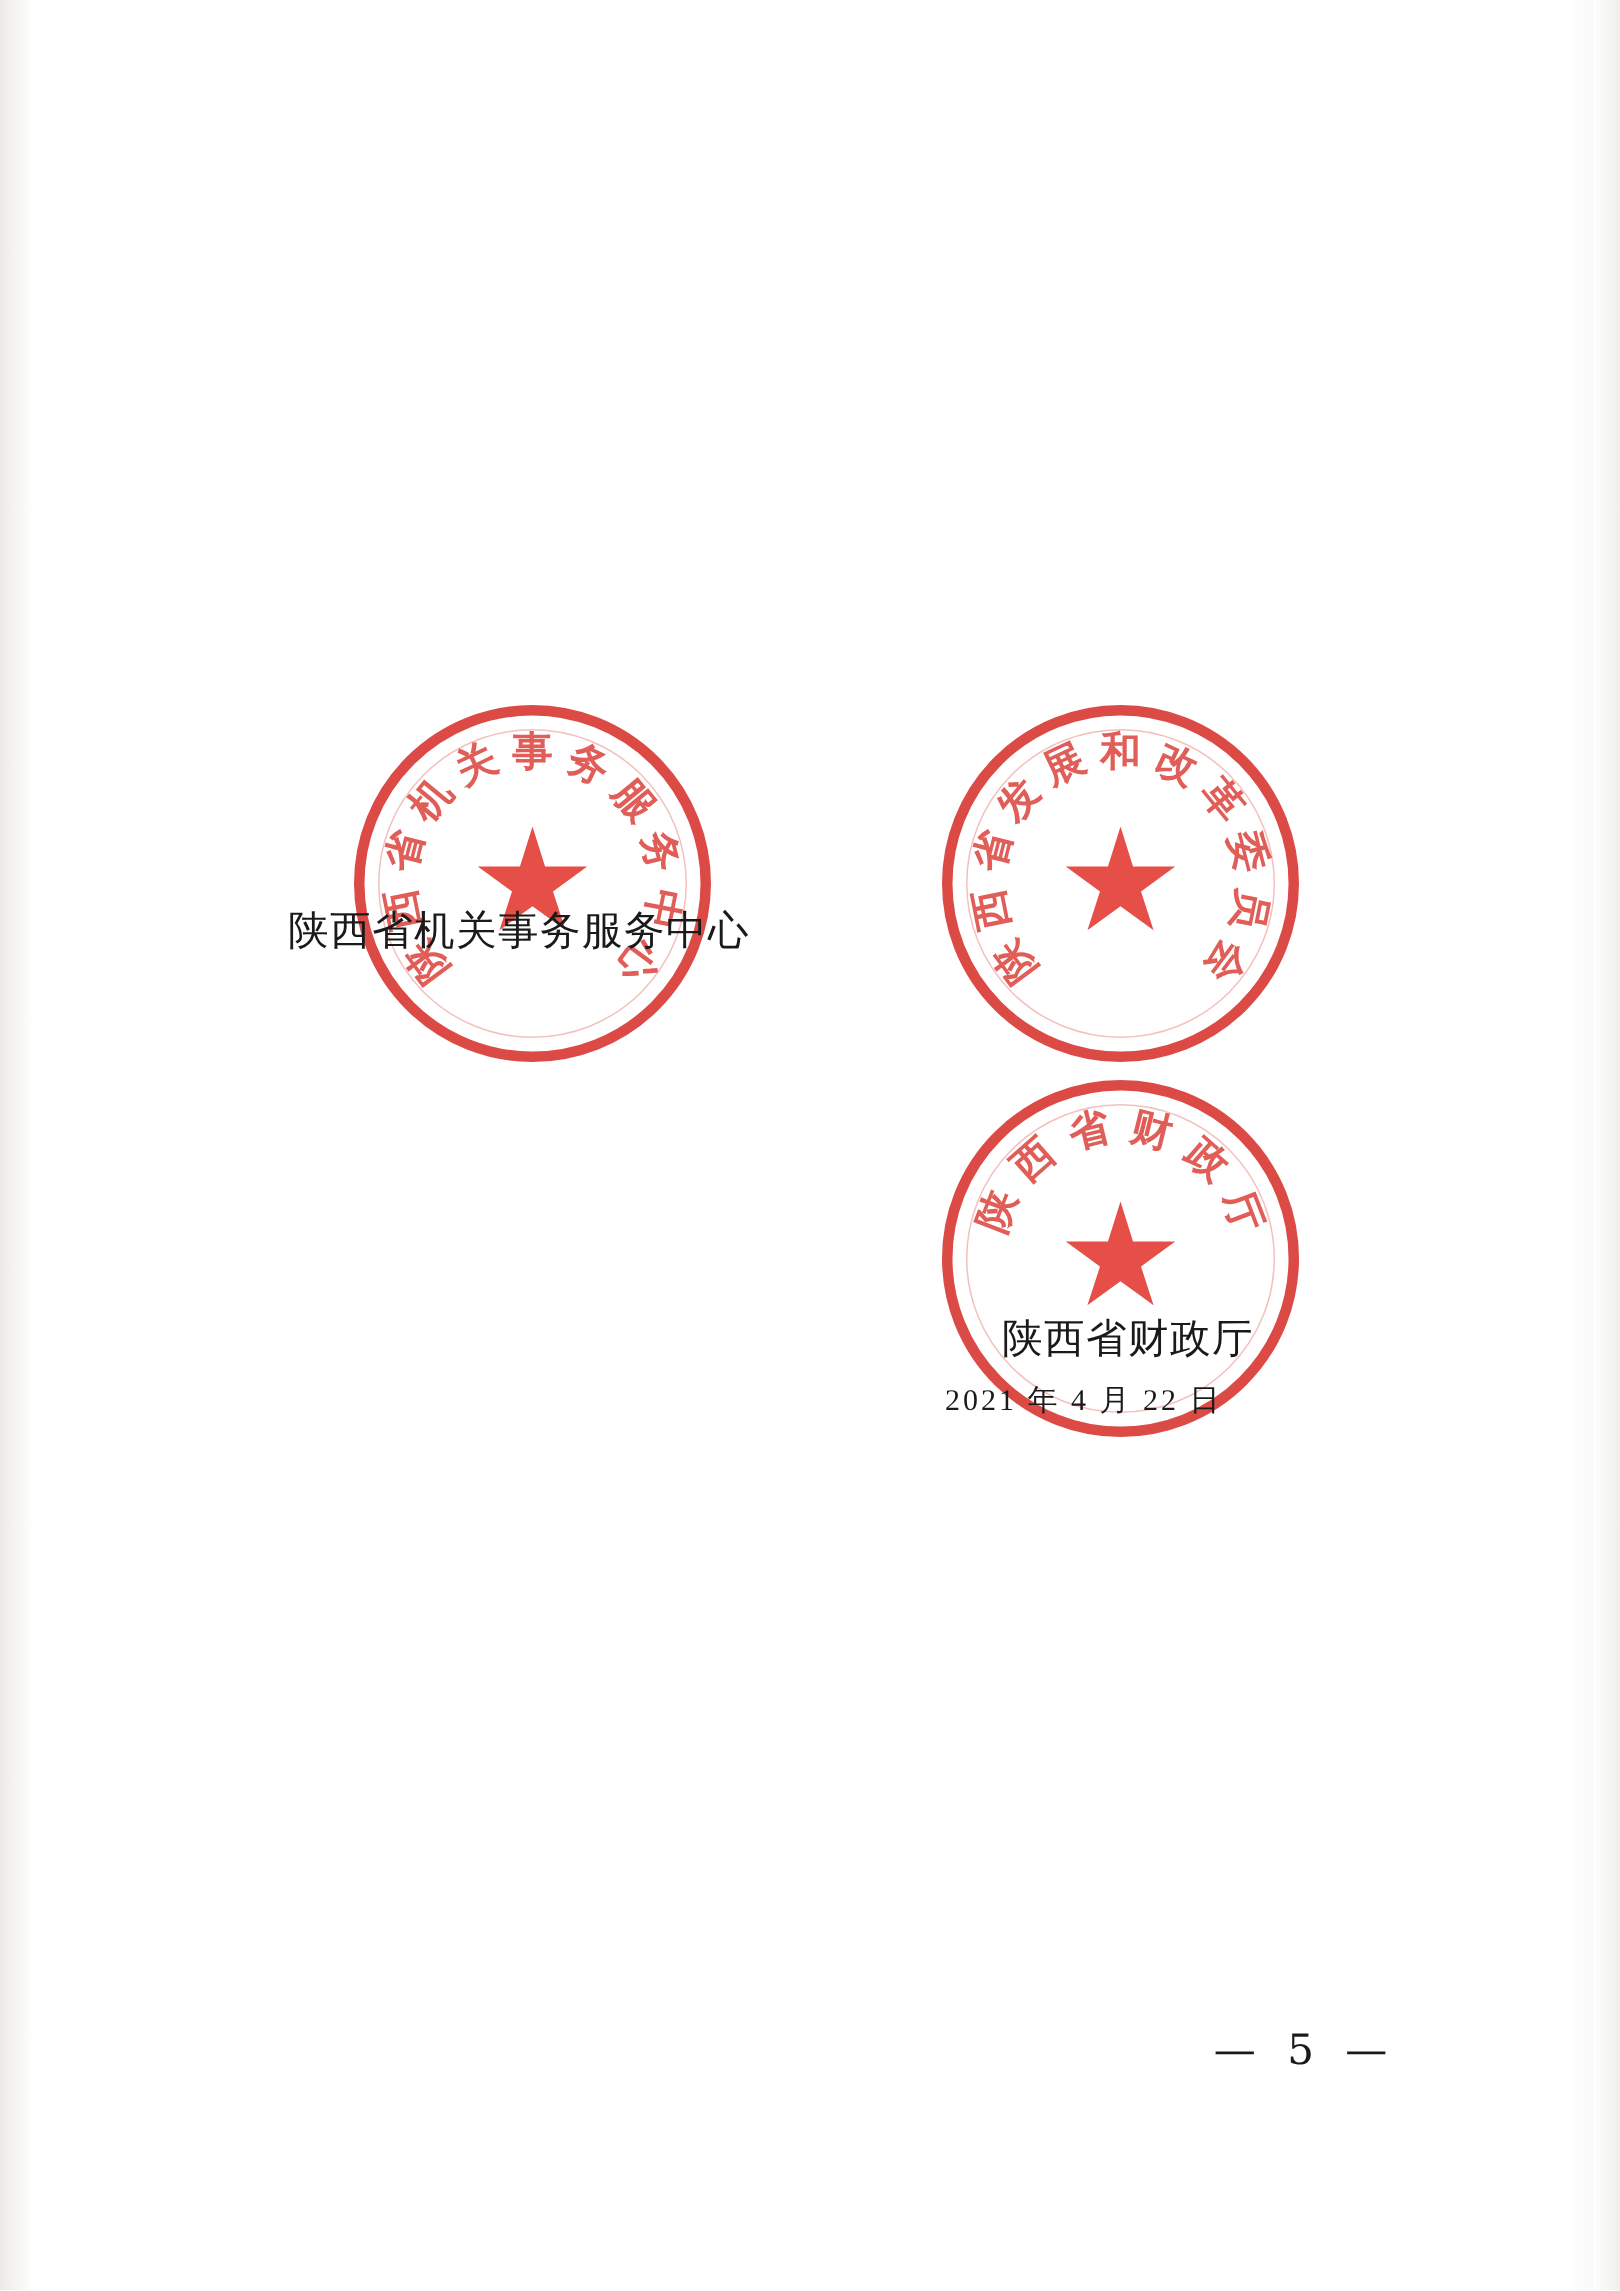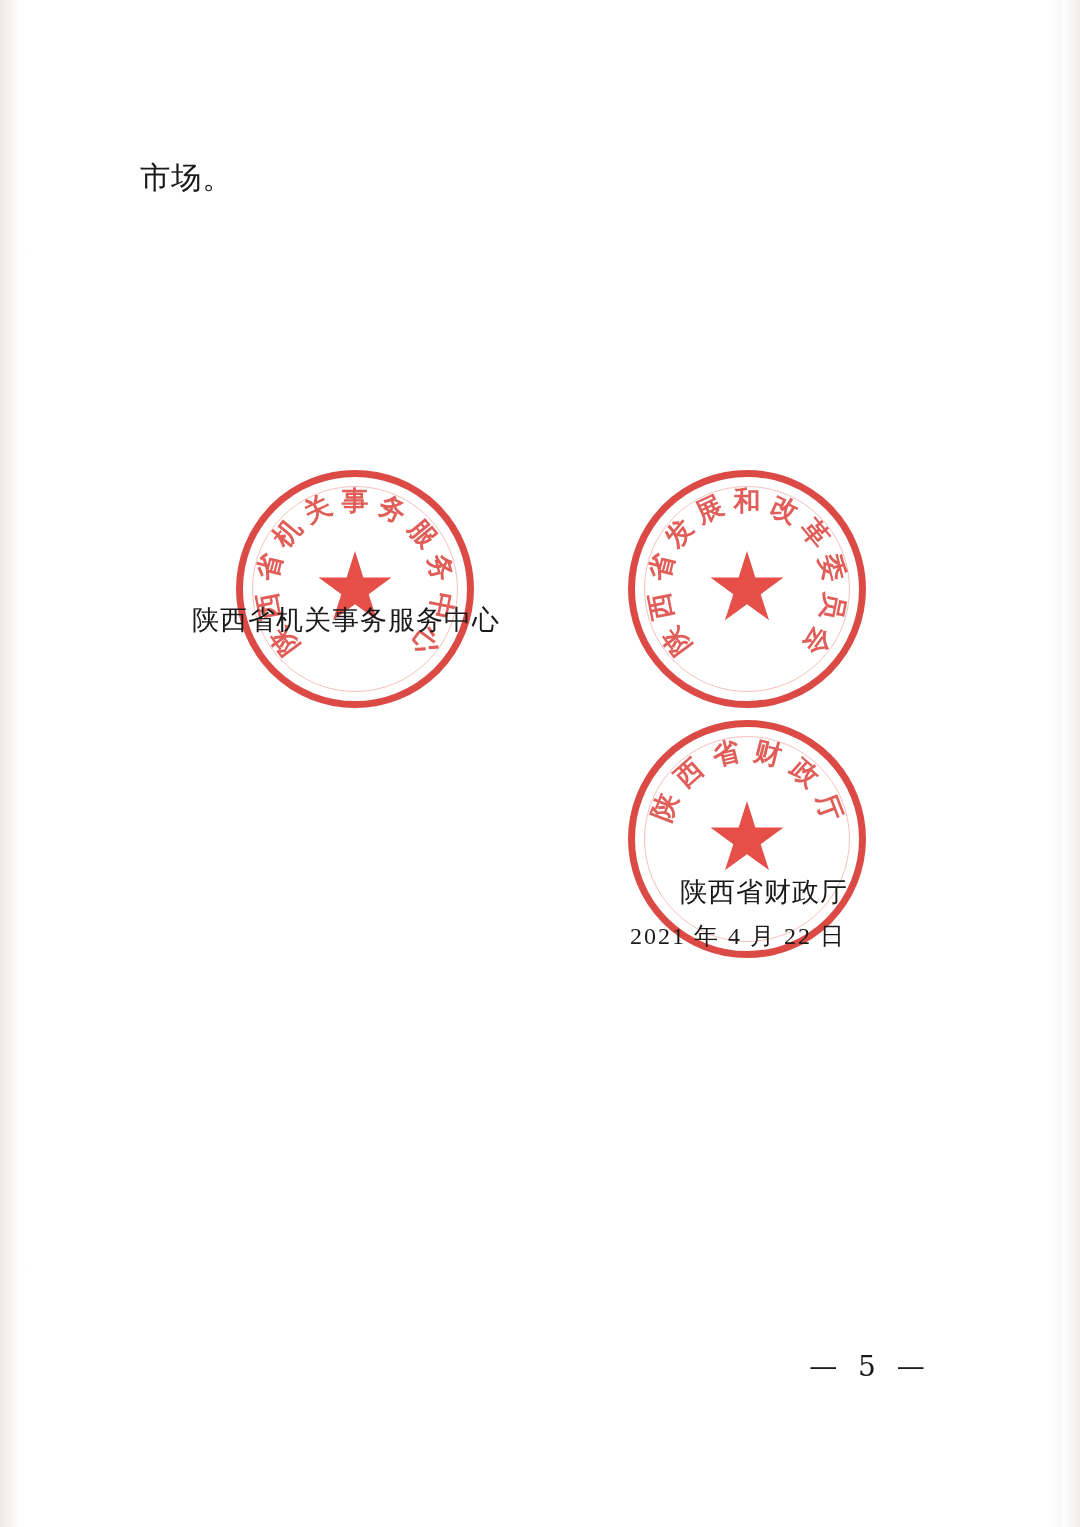--- a/index.html
+++ b/index.html
@@ -116,22 +116,22 @@
     position: absolute;
     font-size: 27px;
     color: #1a1a1a;
     letter-spacing: 1px;
     white-space: nowrap;
     font-family: Liberation Serif, serif;
     text-align: right;
   }
   #sig-1 { left: 192px; top: 602px; }
   #sig-2 { left: 588px; top: 602px; }
-  #sig-3 { left: 668px; top: 874px; margin-left: 12px; }
-  #sig-date { left: 630px; top: 920px; font-size: 24px; letter-spacing: 2px; }
+  #sig-3 { left: 668px; top: 874px; }
+  #sig-date { left: 630px; top: 920px; font-size: 20px; letter-spacing: 2px; }
 
   .page-number {
     position: absolute;
     left: 0;
     right: 0;
     top: 1350px;
     text-align: center;
     font-size: 28px;
     color: #1a1a1a;
     letter-spacing: 6px;
@@ -139,21 +139,20 @@
   }
 </style>
 </head>
 <body>
 
 <div class="page">
   <div class="scan-edge-left"></div>
   <div class="scan-edge-right"></div>
 
   <div class="content">
-    <p class="body-text">市场。</p>
   </div>
 
   <div class="seals">
 
     <div class="seal" id="seal-1">
       <div class="ring-inner"></div>
       <div class="arc-text">
           <span style="transform: translate(-70.7394px, 52.3444px) rotate(-126.5deg) translate(-50%, -50%);">陕</span>
           <span style="transform: translate(-86.3241px, 17.0926px) rotate(-101.2deg) translate(-50%, -50%);">西</span>
           <span style="transform: translate(-85.3487px, -21.4381px) rotate(-75.9deg) translate(-50%, -50%);">省</span>

